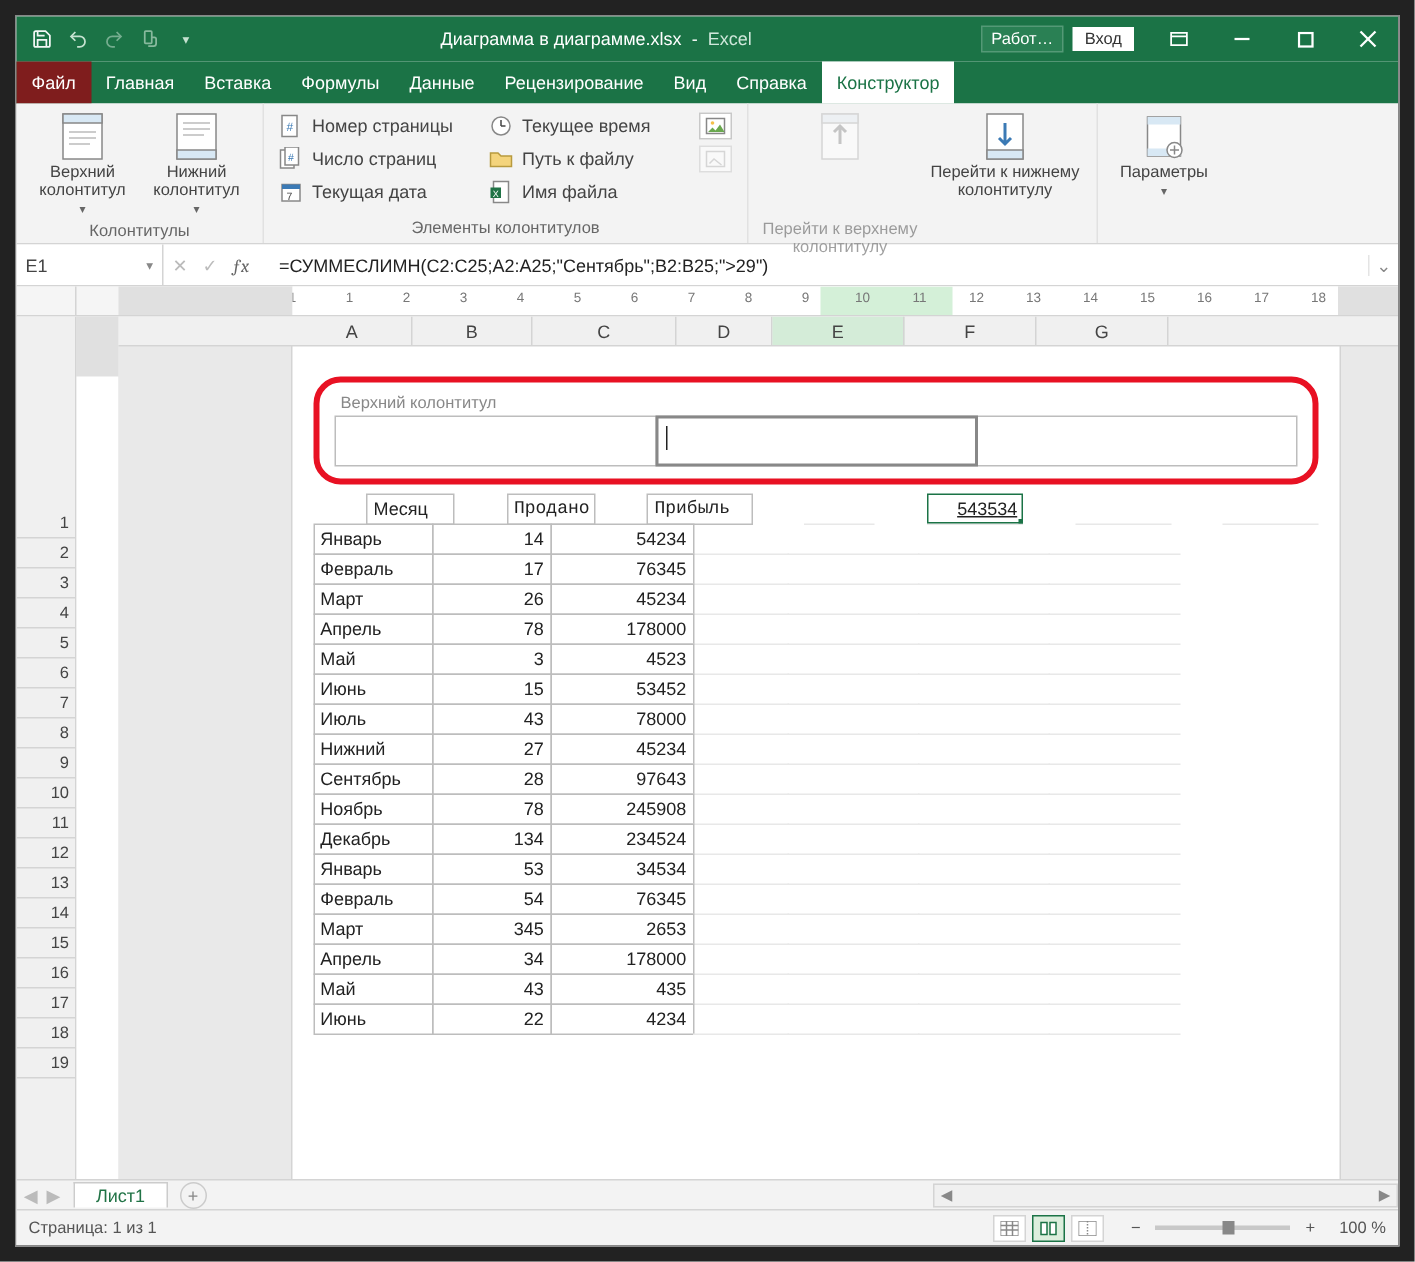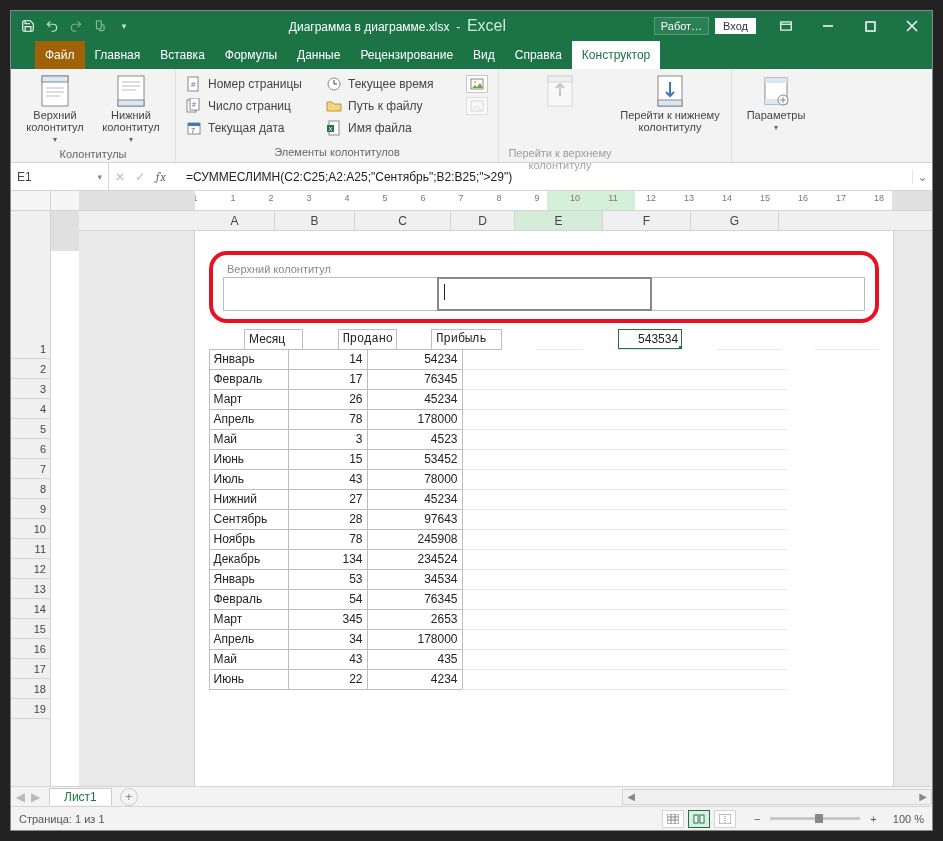--- a/index.html
+++ b/index.html
@@ -4,30 +4,30 @@
 <style>
 * { margin: 0; padding: 0; box-sizing: border-box; font-family: "Segoe UI", Tahoma, sans-serif; }
 body { background: #222; width: 943px; height: 841px; overflow: hidden; position: relative; }
 .window { position: absolute; top: 10px; left: 10px; width: 923px; height: 821px; background: #fff; display: flex; flex-direction: column; border: 1px solid #888; }
 
 
 .titlebar { height: 30px; background: #1b7346; display: flex; align-items: center; color: #fff; font-size: 12px; }
 .titlebar .qat { display: flex; align-items: center; gap: 6px; padding: 0 8px; }
 .titlebar .qat .btn { width: 18px; height: 18px; display: flex; align-items: center; justify-content: center; opacity: .95; cursor: pointer; }
 .titlebar .title-area { flex: 1; text-align: center; }
-.titlebar .title-app { color: #d0e8db; font-size: 16px; }
+.titlebar .title-app { color: #d0e8db; font-size: 12px; }
 .titlebar .right-ctrls { display: flex; align-items: center; gap: 2px; }
 .titlebar .right-ctrls .ctrl { width: 40px; height: 30px; display: flex; align-items: center; justify-content: center; cursor: pointer; }
 .status-pill { background:#2a8054; color:#fff; border:1px solid #fff3; padding:2px 6px; font-size:11px; margin-right:4px; }
 .login-btn { background:#fff; color:#333; border:none; padding:2px 8px; font-size:11px; margin-right:8px; cursor:pointer; }
 
 
 .tabs-row { height: 28px; background: #1b7346; display: flex; align-items: stretch; color: #fff; font-size: 12px; }
 .tabs-row .tab { padding: 0 10px; display: flex; align-items: center; cursor: pointer; }
-.tabs-row .tab.file { background: #a16207; margin-left: 24px; }
+.tabs-row .tab.file { background: #7f1d1d; }
 .tabs-row .tab.active { background: #fff; color: #1b7346; }
 .tabs-row .right-tabs { margin-left: auto; display: flex; align-items: center; gap: 14px; padding-right: 14px; }
 .tabs-row .right-tabs .ritem { display:flex; align-items:center; gap:4px; cursor:pointer; }
 .tabs-row .ricon { width:14px; height:14px; }
 
 
 .ribbon { height: 94px; background: #f3f3f3; border-bottom: 1px solid #d4d4d4; display: flex; align-items: stretch; }
 .ribbon-group { border-right: 1px solid #e1e1e1; display: flex; flex-direction: column; padding: 2px 6px 2px 6px; }
 .ribbon-group .group-body { flex: 1; display: flex; align-items: flex-start; }
 .ribbon-group .group-label { text-align: center; color: #666; font-size: 11px; padding-bottom: 2px; }
@@ -88,21 +88,21 @@
 .header-box.center { outline:2px solid #888; outline-offset:-1px; position:relative; }
 .header-box.center::after { content:""; position:absolute; top:6px; left:6px; width:1px; height:16px; background:#222; }
 
 .grid { display:flex; flex-direction:column; font-size:12px; color:#222; margin: 0 14px; }
 .grow { display:flex; height:20px; }
 .cell { border:1px solid #bdbdbd; margin:-0.5px; padding:0 4px; display:flex; align-items:center; overflow:hidden; white-space:nowrap; }
 .cell.c0 { width:80px; }
 .cell.c1 { width:80px; justify-content:flex-end; }
 .cell.c2 { width:96px; justify-content:flex-end; }
 .cell.c3 { width:64px; border:none; }
-.cell.c4 { width:88px; justify-content:flex-end; border:none; position:relative; }
+.cell.c4 { width:88px; justify-content:flex-end; border:none; position:relative;text-decoration:underline; }
 .cell.c5 { width:88px; border:none; }
 .cell.c6 { width:88px; border:none; }
 .grow.hdr .cell { font-weight:400;margin-left:35px; }
 .grow.hdr .c1,.grow.hdr .c2 { justify-content:flex-start;font-family:Liberation Mono, monospace; }
 .sel-outline { position:absolute; inset:-1px; border:2px solid #1b7346; pointer-events:none; }
 .sel-handle { position:absolute; right:-3px; bottom:-3px; width:6px; height:6px; background:#1b7346; }
 
 
 .hscroll-row { height:20px; display:flex; align-items:center; background:#f3f3f3; border-top:1px solid #d4d4d4; font-size:12px; }
 .sheet-tab-nav { width:34px; display:flex; justify-content:center; gap:6px; color:#bbb; }

